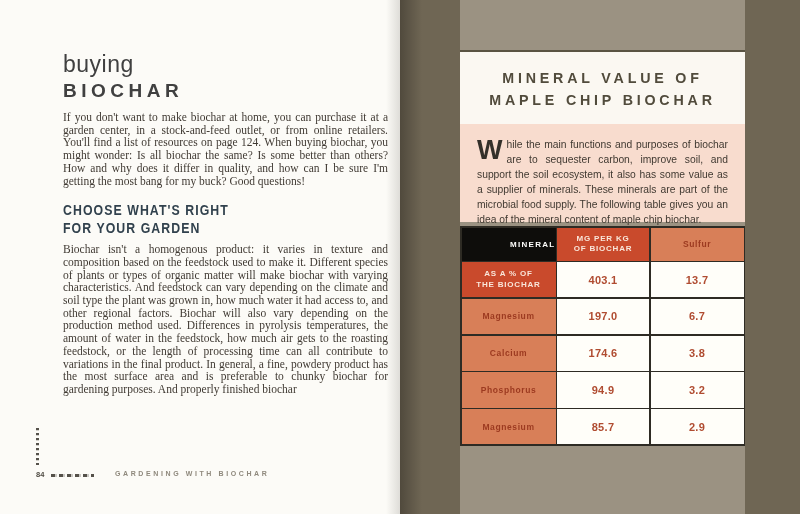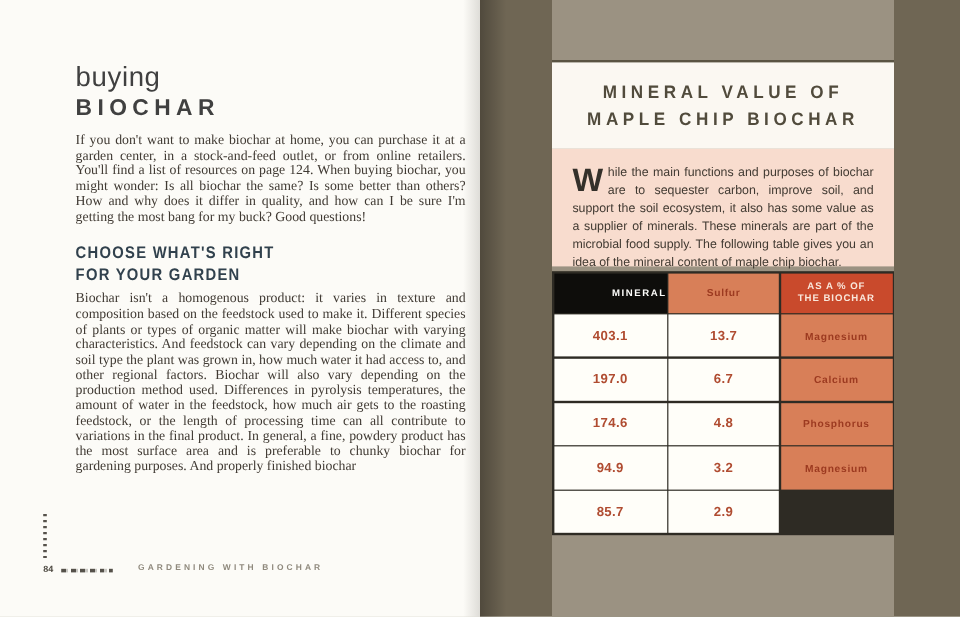--- a/index.html
+++ b/index.html
@@ -97,36 +97,40 @@
 
     <div class="card-pink">
       <span class="dropcap">W</span>
       <span>hile the main functions and purposes of biochar are to sequester carbon, improve soil, and support the soil ecosystem, it also has some value as a supplier of minerals. These minerals are part of the microbial food supply. The following table gives you an idea of the mineral content of maple chip biochar.</span>
     </div>
 
     <div class="mineral-table">
       <div class="cell th th-black">
         <span>MINERAL</span>
       </div>
+      <div class="cell th th-orange">
+        <span>MG PER KG</span>
+        <span>OF BIOCHAR</span>
+      </div>
       <div class="cell td-name">Sulfur</div>
 
       <div class="cell th th-orange">
         <span>AS A % OF</span>
         <span>THE BIOCHAR</span>
       </div>
       <div class="cell td-val">403.1</div>
       <div class="cell td-val">13.7</div>
 
       <div class="cell td-name">Magnesium</div>
       <div class="cell td-val">197.0</div>
       <div class="cell td-val">6.7</div>
 
       <div class="cell td-name">Calcium</div>
       <div class="cell td-val">174.6</div>
-      <div class="cell td-val">4.8</div>
+      <div class="cell td-val">3.8</div>
 
       <div class="cell td-name">Phosphorus</div>
       <div class="cell td-val">94.9</div>
       <div class="cell td-val">3.2</div>
 
       <div class="cell td-name">Magnesium</div>
       <div class="cell td-val">85.7</div>
       <div class="cell td-val">2.9</div>
     </div>
 

